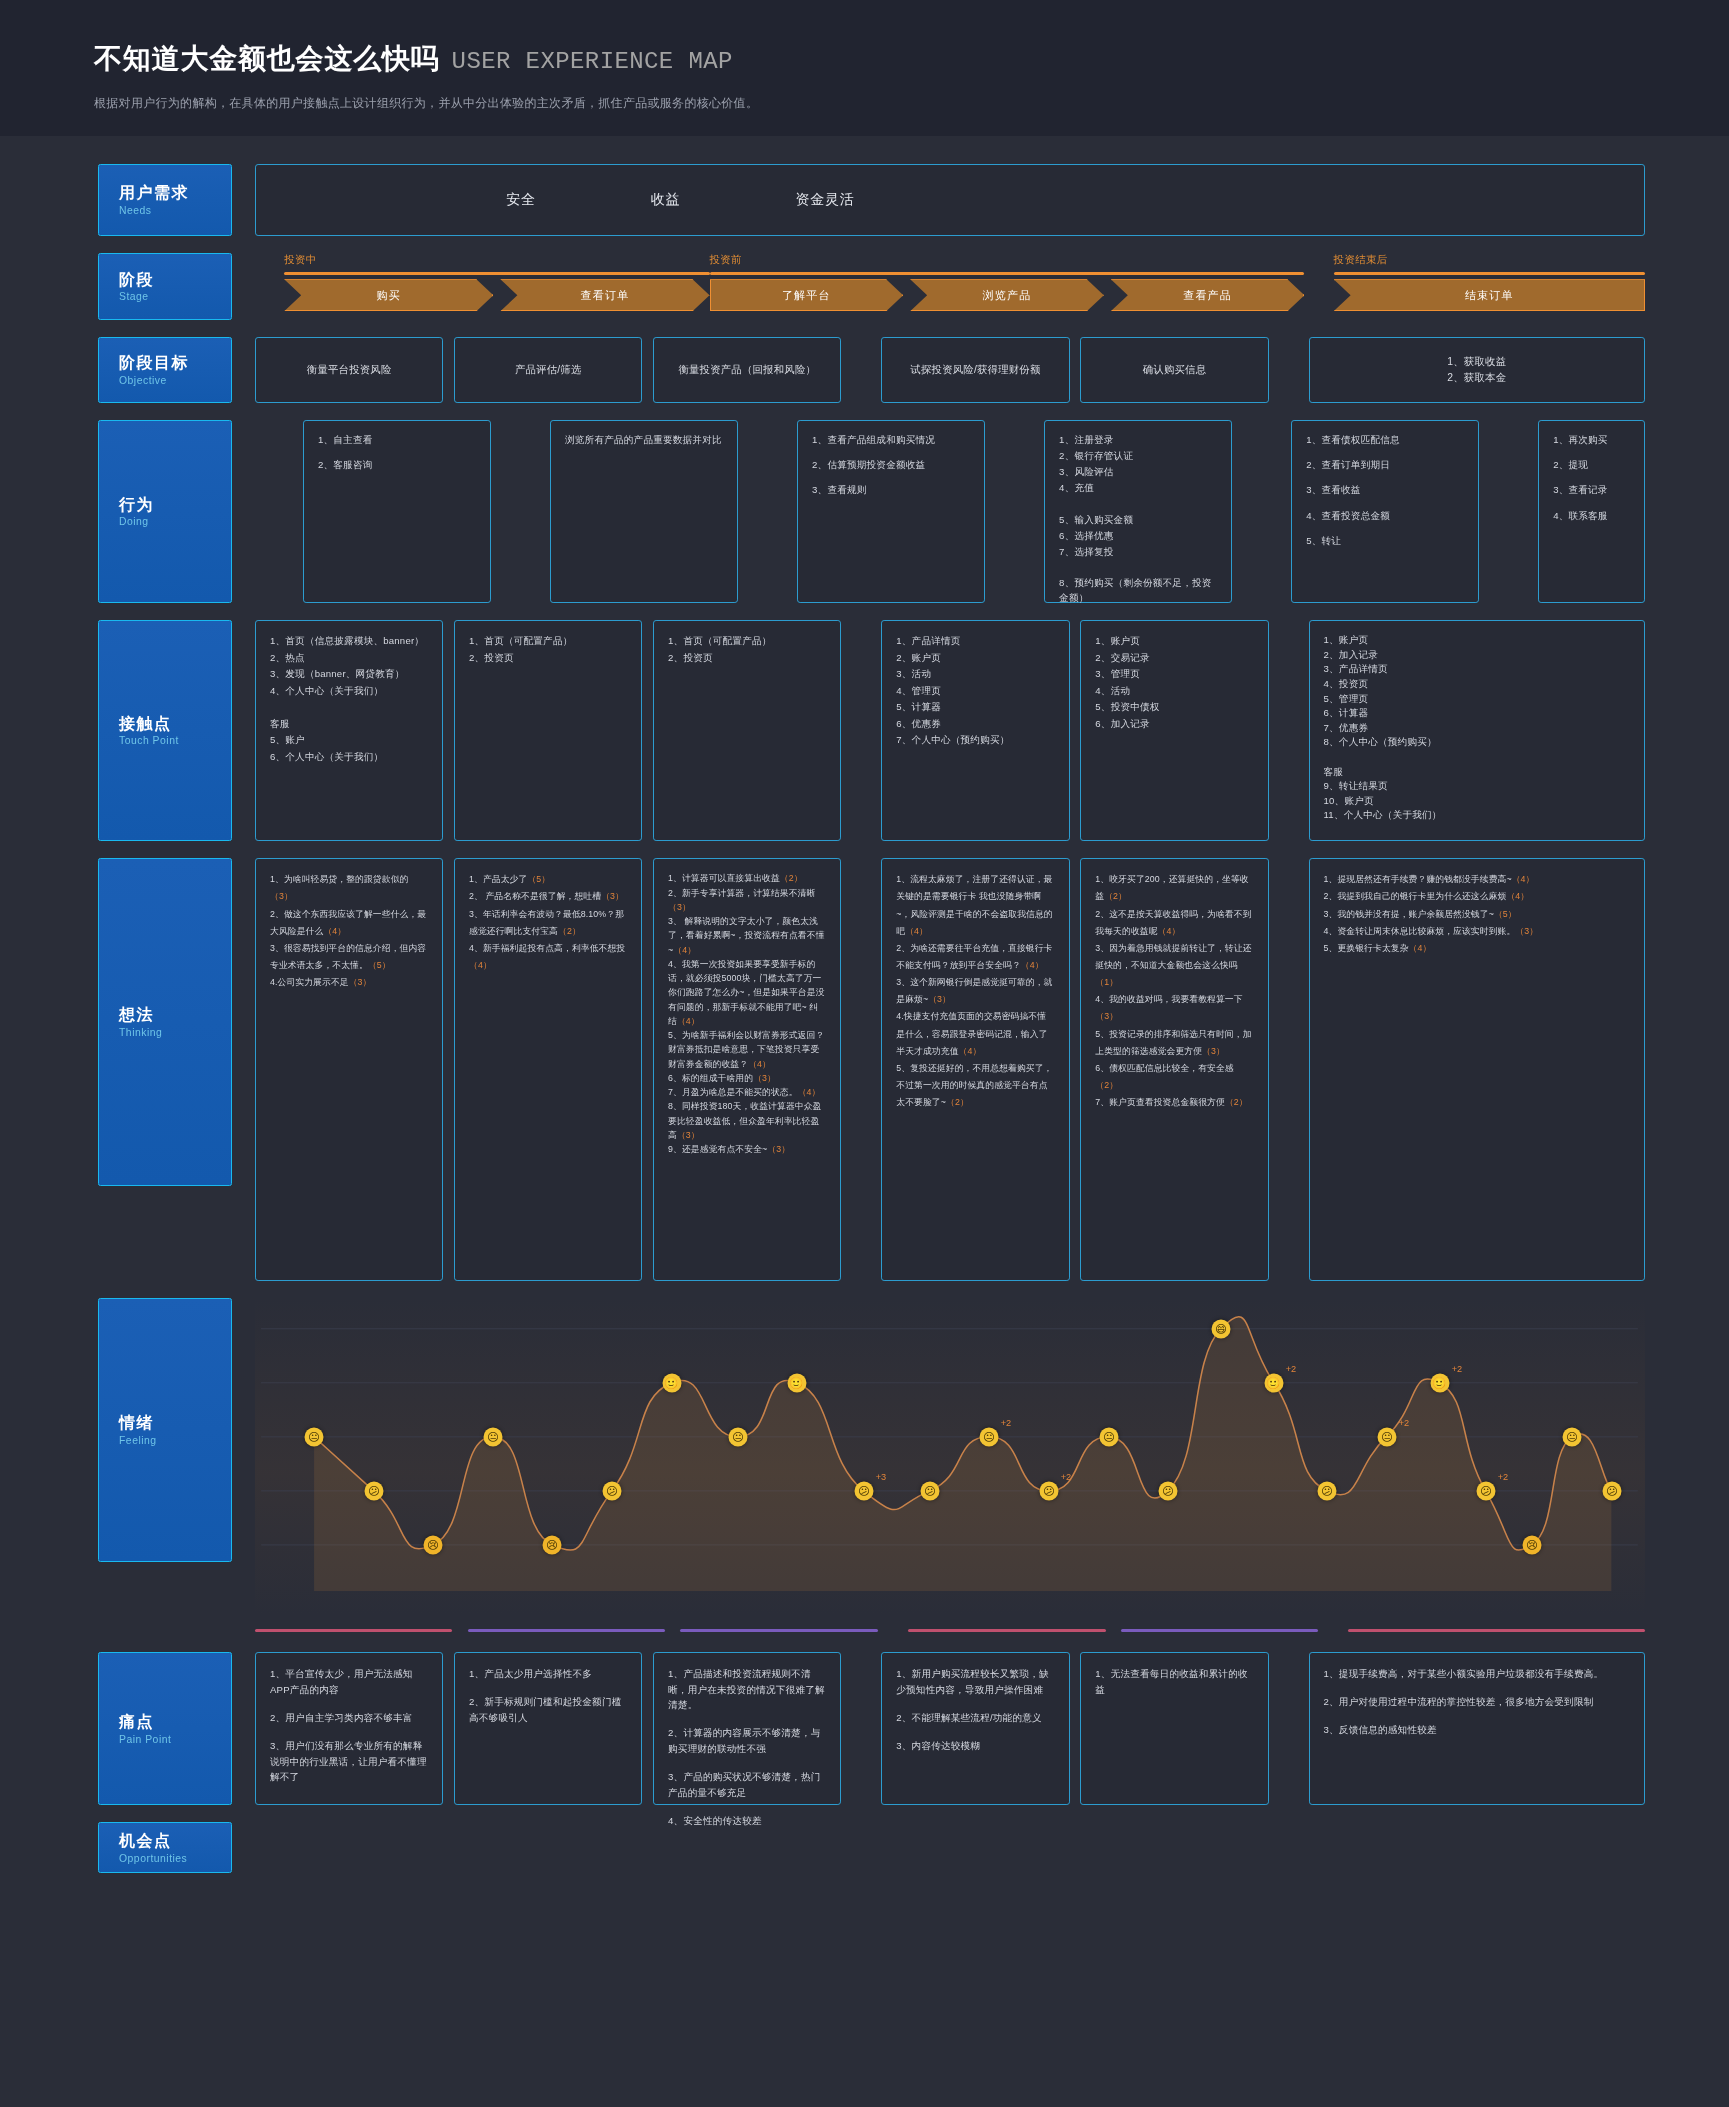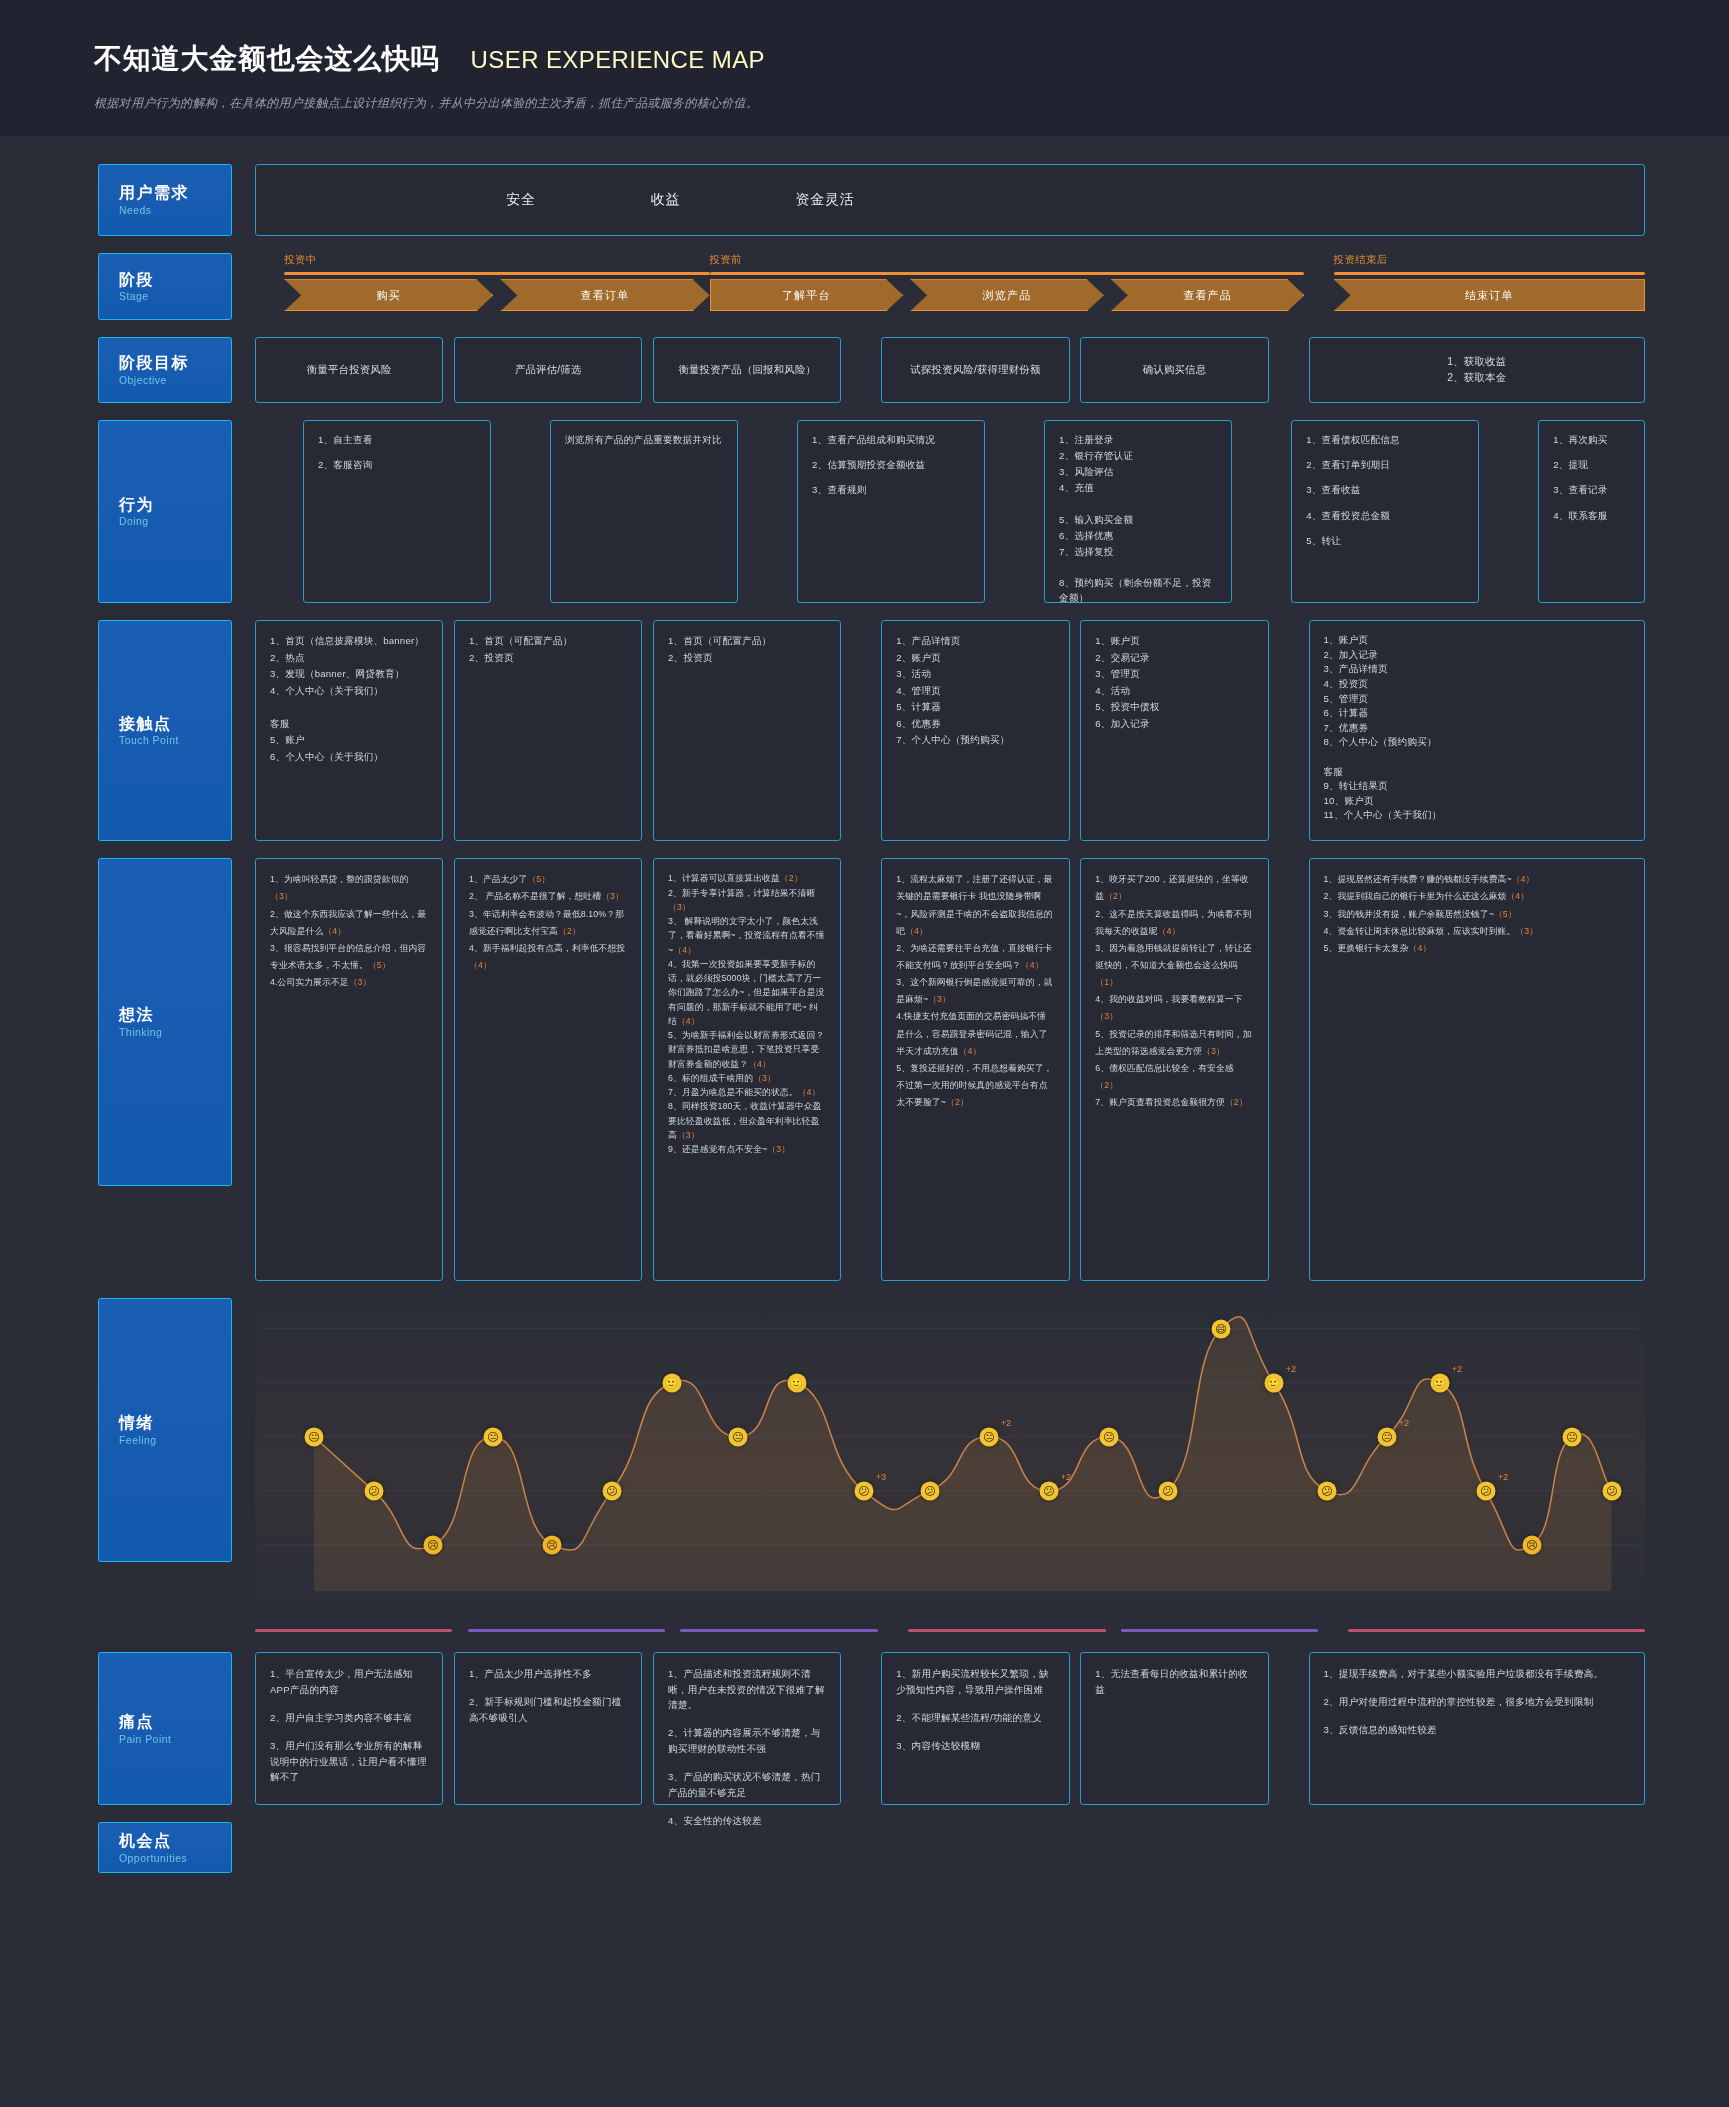--- a/index.html
+++ b/index.html
@@ -21,30 +21,30 @@
   }
   .header-title-row { display: flex; align-items: baseline; }
   .title-cn {
     font-size: 28px;
     font-weight: bold;
     color: #ffffff;
     letter-spacing: 0.8px;
   }
   .title-en {
     font-size: 24px;
-    color: #fef9c3;
-    margin-left: 31px;
+    color: #a3a3a3;
+    margin-left: 12px;
     letter-spacing: 0.4px;
+    font-family: Liberation Mono, monospace;
   }
   .header-sub {
     margin-top: 17px;
     font-size: 12px;
     color: #9ba0ad;
     letter-spacing: 0.3px;
-    font-style: italic;
   }
 
   
   .board { position: relative; padding: 0 0 0 0; }
 
   .row {
     display: flex;
     align-items: stretch;
     padding-left: 98px;
     padding-right: 84px;

